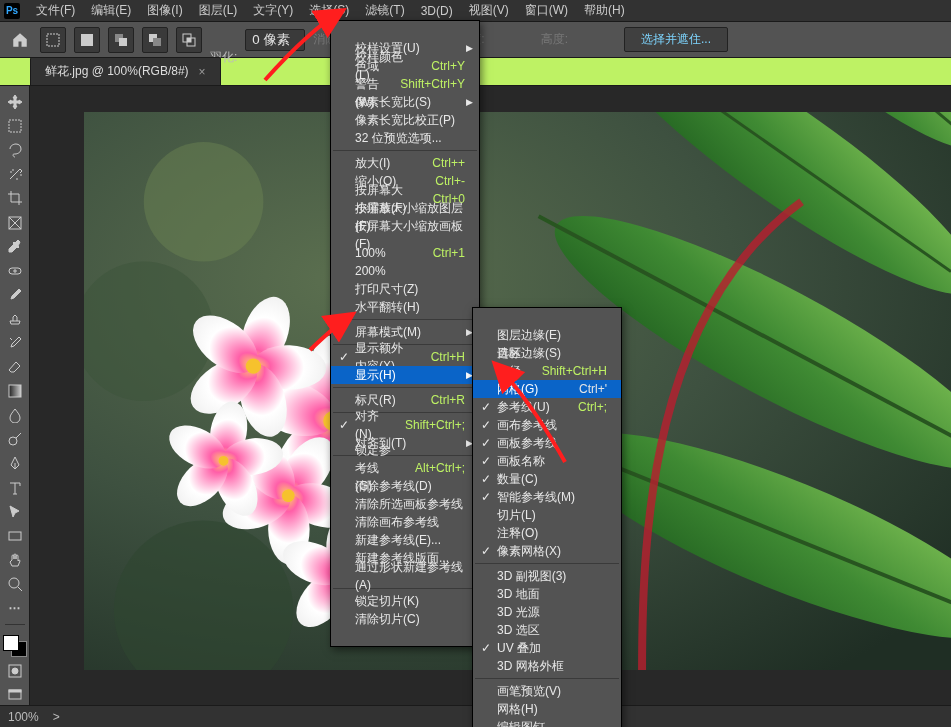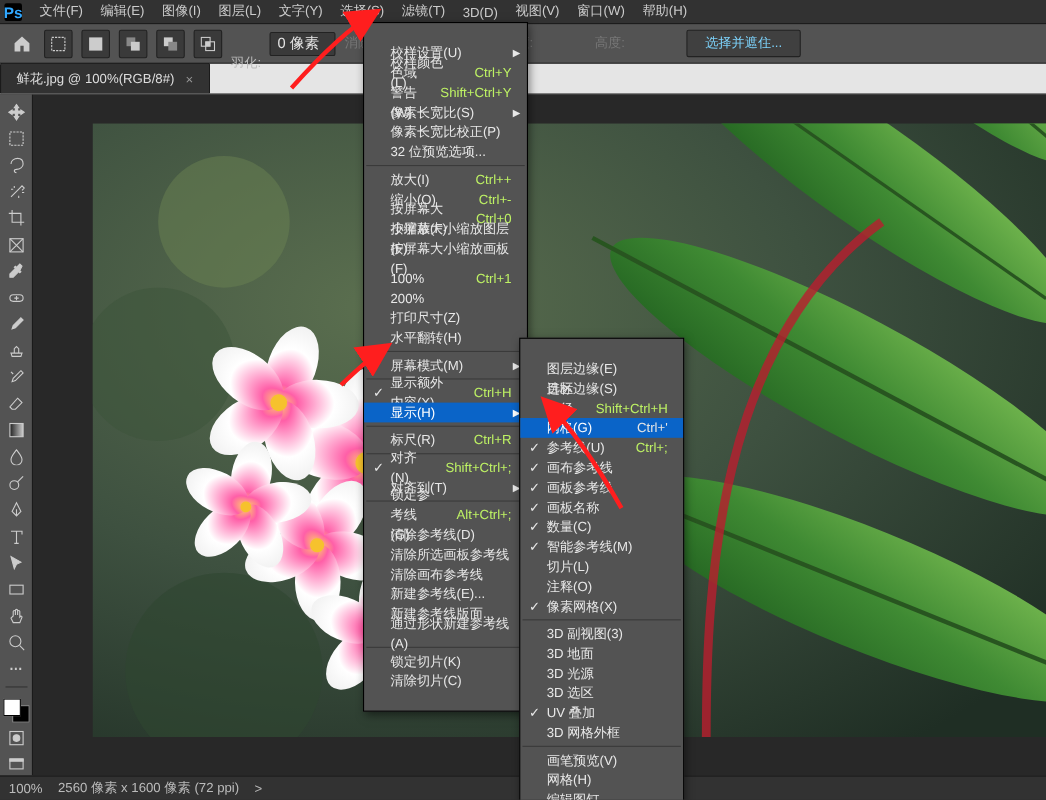--- a/index.html
+++ b/index.html
@@ -1,30 +1,30 @@
 <!DOCTYPE html>
 <html><head>
 <meta charset="utf-8">
 <style>
   * { margin: 0; padding: 0; box-sizing: border-box; font-family: "Microsoft YaHei", Arial, sans-serif; }
   body { width: 951px; height: 727px; background: #323232; color: #ccc; font-size: 12px; overflow: hidden; position: relative; }
 
   .menubar { display: flex; align-items: center; height: 22px; background: #323232; padding: 0 4px; border-bottom: 1px solid #1a1a1a; }
-  .ps-logo { width: 16px; height: 16px; background: #000000; color: #31a8ff; display: flex; align-items: center; justify-content: center; font-weight: bold; font-size: 14px; border-radius: 2px; margin-right: 8px; }
+  .ps-logo { width: 16px; height: 16px; background: #000000; color: #31a8ff; display: flex; align-items: center; justify-content: center; font-weight: bold; font-size: 10px; border-radius: 2px; margin-right: 8px; }
   .menubar .item { padding: 18px 8px; cursor: pointer; }
 
   .optbar { display: flex; align-items: center; height: 36px; background: #535353; padding: 0 8px; gap: 8px; border-bottom: 1px solid #1a1a1a; }
   .home-icon { width: 24px; height: 24px; display: flex; align-items: center; justify-content: center; }
   .opt-btn { width: 26px; height: 26px; background: #3a3a3a; border: 1px solid #222; border-radius: 2px; display: flex; align-items: center; justify-content: center; }
   .opt-label { color: #bbb; margin-top: 36px; }
   .opt-input { background: #3a3a3a; border: 1px solid #222; color: #e5e5e5; height: 22px; padding: 0 6px; border-radius: 2px; }
   .opt-dim { color: #777; }
   .opt-big-btn { background: #404040; border: 1px solid #222; padding: 3px 16px; border-radius: 2px; color: #7dd3fc; cursor: pointer; }
 
-  .tabstrip { height: 28px; display: flex; align-items: flex-end; background: #e5e5e5; border-bottom: 1px solid #1a1a1a; }
+  .tabstrip { height: 28px; display: flex; align-items: flex-end; background: #bef264; padding-left: 30px; border-bottom: 1px solid #1a1a1a; }
   .tab { background: #323232; padding: 5px 14px; color: #ddd; border-top: 1px solid #1a1a1a; border-left: 1px solid #1a1a1a; border-right: 1px solid #1a1a1a; border-radius: 2px 2px 0 0; display: flex; gap: 10px; align-items: center; }
   .tab .x { color: #999; cursor: pointer; }
 
   .main { display: flex; height: calc(727px - 22px - 36px - 28px - 22px); }
   .toolbar { width: 30px; background: #535353; display: flex; flex-direction: column; align-items: center; padding-top: 6px; gap: 4px; border-right: 1px solid #1a1a1a; }
   .tool { width: 22px; height: 22px; display: flex; align-items: center; justify-content: center; cursor: pointer; }
   .tool svg { stroke: #ccc; fill: none; }
   .tool-div { width: 20px; height: 1px; background: #333; margin: 2px 0; }
   .swatch { position: relative; width: 24px; height: 24px; margin-top: 4px; }
   .swatch .fg { position: absolute; top: 0; left: 0; width: 16px; height: 16px; background: #fff; border: 1px solid #000; }
@@ -434,21 +434,20 @@
             <circle r="7" fill="#f6c22d"></circle>
           </g>
         </g>
       </svg>
     </div>
   </div>
 </div>
 
 <div class="statusbar">
   <span>100%</span>
-  <span>2560 像素 x 1600 像素 (72 ppi)</span>
   <span>&gt;</span>
 </div>
 
 <div class="menu" id="view-menu" style="left:330px; top:20px; width:142px">
     <div class="mi">
       <span>校样设置(U)</span>
       <span class="arrow">▶</span>
     </div>
     <div class="mi">
       <span>校样颜色(L)</span>

